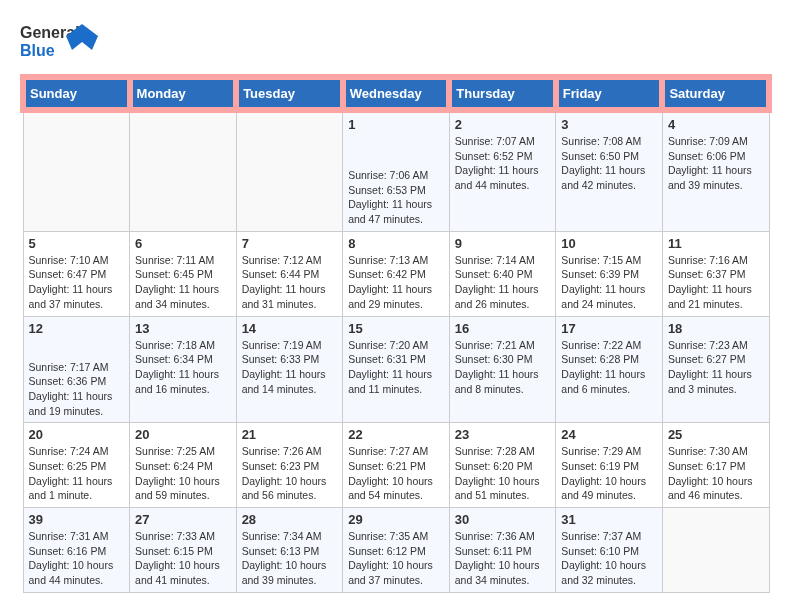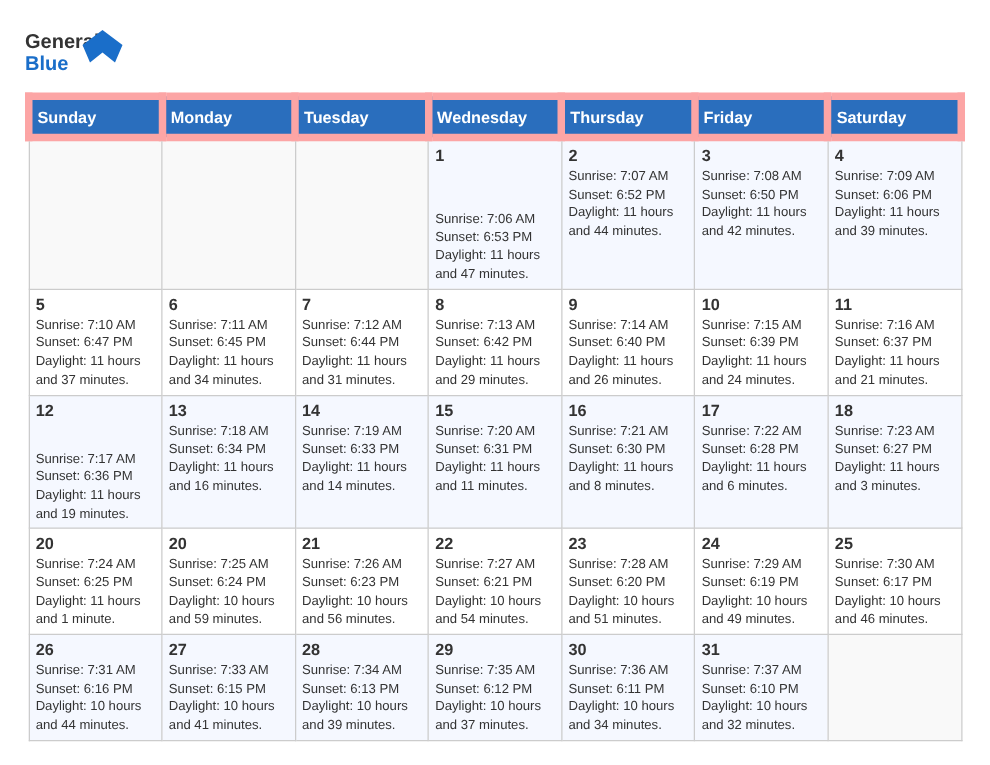--- a/index.html
+++ b/index.html
@@ -263,21 +263,21 @@
         </td>
         <td>
           <span class="day-number">25</span>
           <div class="day-info" style="white-space: pre-line;">Sunrise: 7:30 AM
 Sunset: 6:17 PM
 Daylight: 10 hours and 46 minutes.</div>
         </td>
       </tr>
       <tr>
         <td>
-          <span class="day-number">26</span>
+          <span class="day-number">39</span>
           <div class="day-info" style="white-space: pre-line;">Sunrise: 7:31 AM
 Sunset: 6:16 PM
 Daylight: 10 hours and 44 minutes.</div>
         </td>
         <td>
           <span class="day-number">27</span>
           <div class="day-info" style="white-space: pre-line;">Sunrise: 7:33 AM
 Sunset: 6:15 PM
 Daylight: 10 hours and 41 minutes.</div>
         </td>

